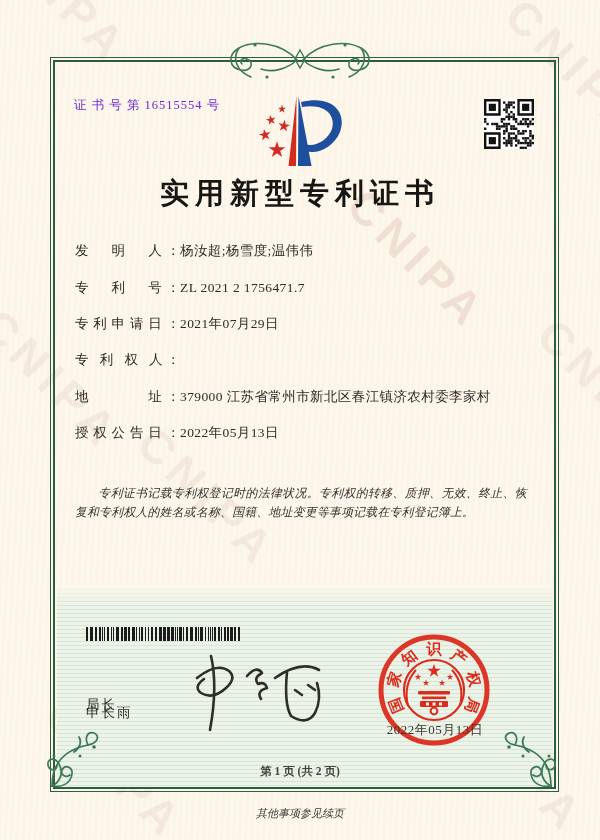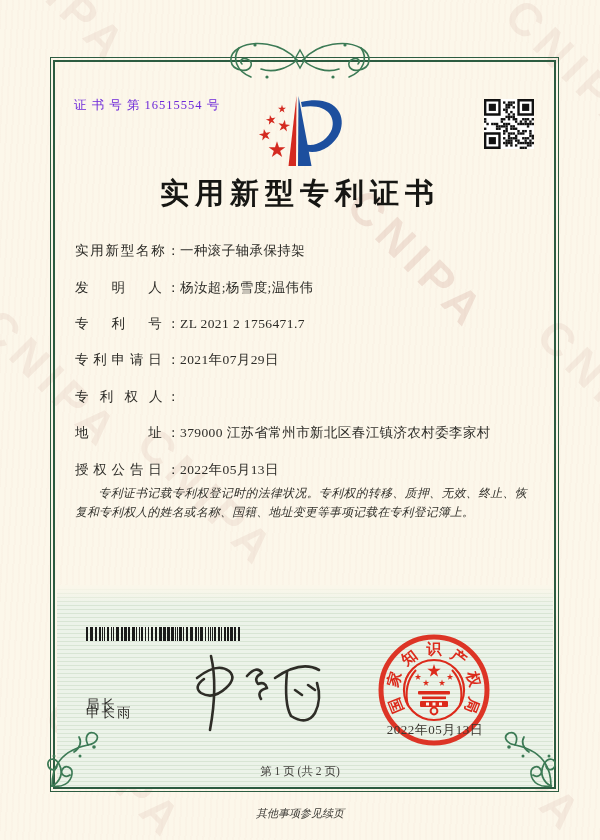--- a/index.html
+++ b/index.html
@@ -51,21 +51,21 @@
   .barcode{left:85px;top:627px;}
   .director{left:86px;font-family:"Liberation Sans","DejaVu Sans",sans-serif;
     font-size:13.5px;color:#2f2e2a;letter-spacing:2px;}
   .d1{top:696px;} .d2{top:704px;}
   .signature{left:175px;top:640px;}
   .seal{left:374px;top:630px;}
   .seal-char{font-size:15px;font-weight:bold;fill:#dc2a1b;text-anchor:middle;dominant-baseline:central;
     font-family:"Liberation Serif","DejaVu Serif",serif;}
   .seal-date{left:370px;top:721px;width:130px;text-align:center;font-size:13px;
     color:#3a3830;letter-spacing:0.5px;z-index:3;}
-  .page-ind{left:0;right:0;top:764px;text-align:center;font-size:11.5px;color:#44433f;z-index:2;}
+  .page-ind{left:0;right:0;top:764px;text-align:center;font-size:11.5px;color:#44433f;z-index:2;font-weight:bold;}
   .cont-note{left:0;right:0;top:806px;text-align:center;font-size:11px;font-style:italic;color:#3c3b36;}
   .ornament-top{left:209px;top:33px;z-index:3;}
   .orn-bl{left:44px;top:730px;z-index:3;}
   .orn-br{left:497px;top:730px;z-index:3;transform:scaleX(-1);}
 </style>
 </head>
 <body>
 
 <div class="wm" style="left:-28px;top:-34px;">CNIPA</div>
 <div class="wm" style="left:488px;top:42px;">CNIPA</div>
@@ -273,24 +273,20 @@
       <rect x="16" y="2" width="3" height="3"></rect>
       <path d="M0,14 h7 v7 h-7 z M1,15 v5 h5 v-5 z" fill-rule="evenodd"></path>
       <rect x="2" y="16" width="3" height="3"></rect>
     </g>
 </svg>
 
 <div class="abs content title">实用新型专利证书</div>
 
 <div class="abs content fields">
   <div class="frow">
-    <span class="flabel">实用新型名称：</span>
-    <span class="fvalue">一种滚子轴承保持架</span>
-  </div>
-  <div class="frow">
     <span class="flabel">发　明　人：</span>
     <span class="fvalue">杨汝超;杨雪度;温伟伟</span>
   </div>
   <div class="frow">
     <span class="flabel">专　利　号：</span>
     <span class="fvalue">ZL 2021 2 1756471.7</span>
   </div>
   <div class="frow">
     <span class="flabel">专利申请日：</span>
     <span class="fvalue">2021年07月29日</span>

